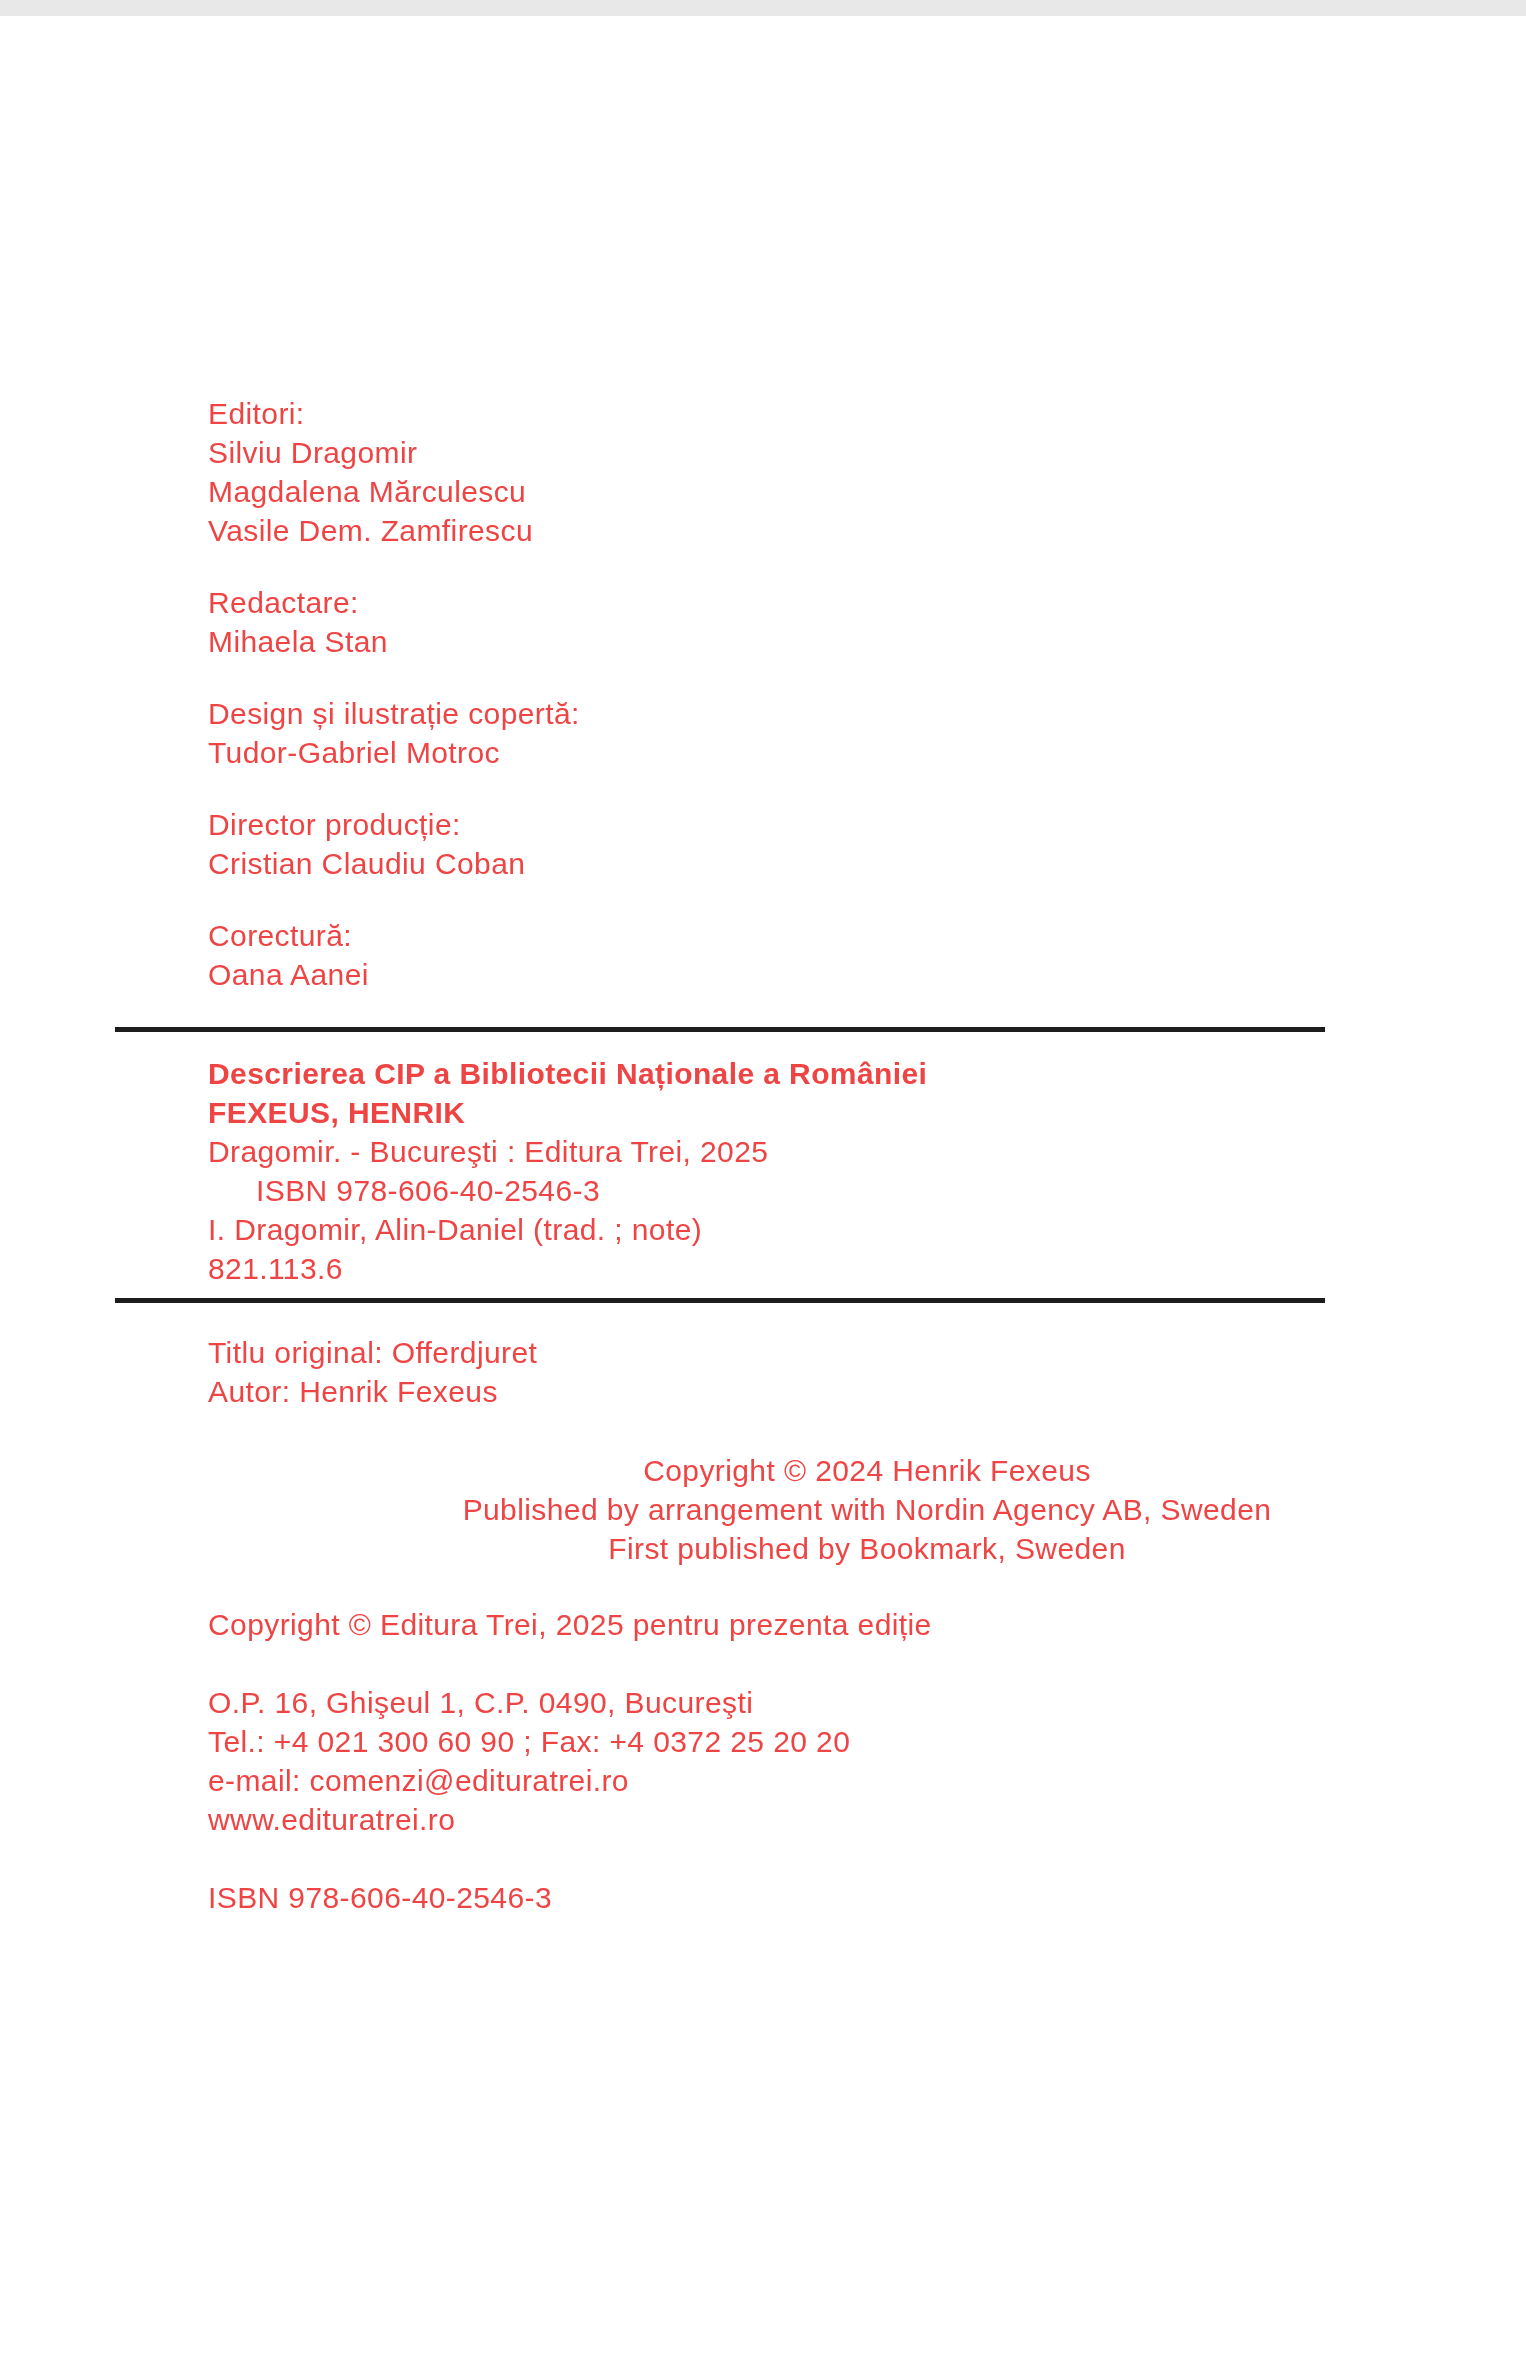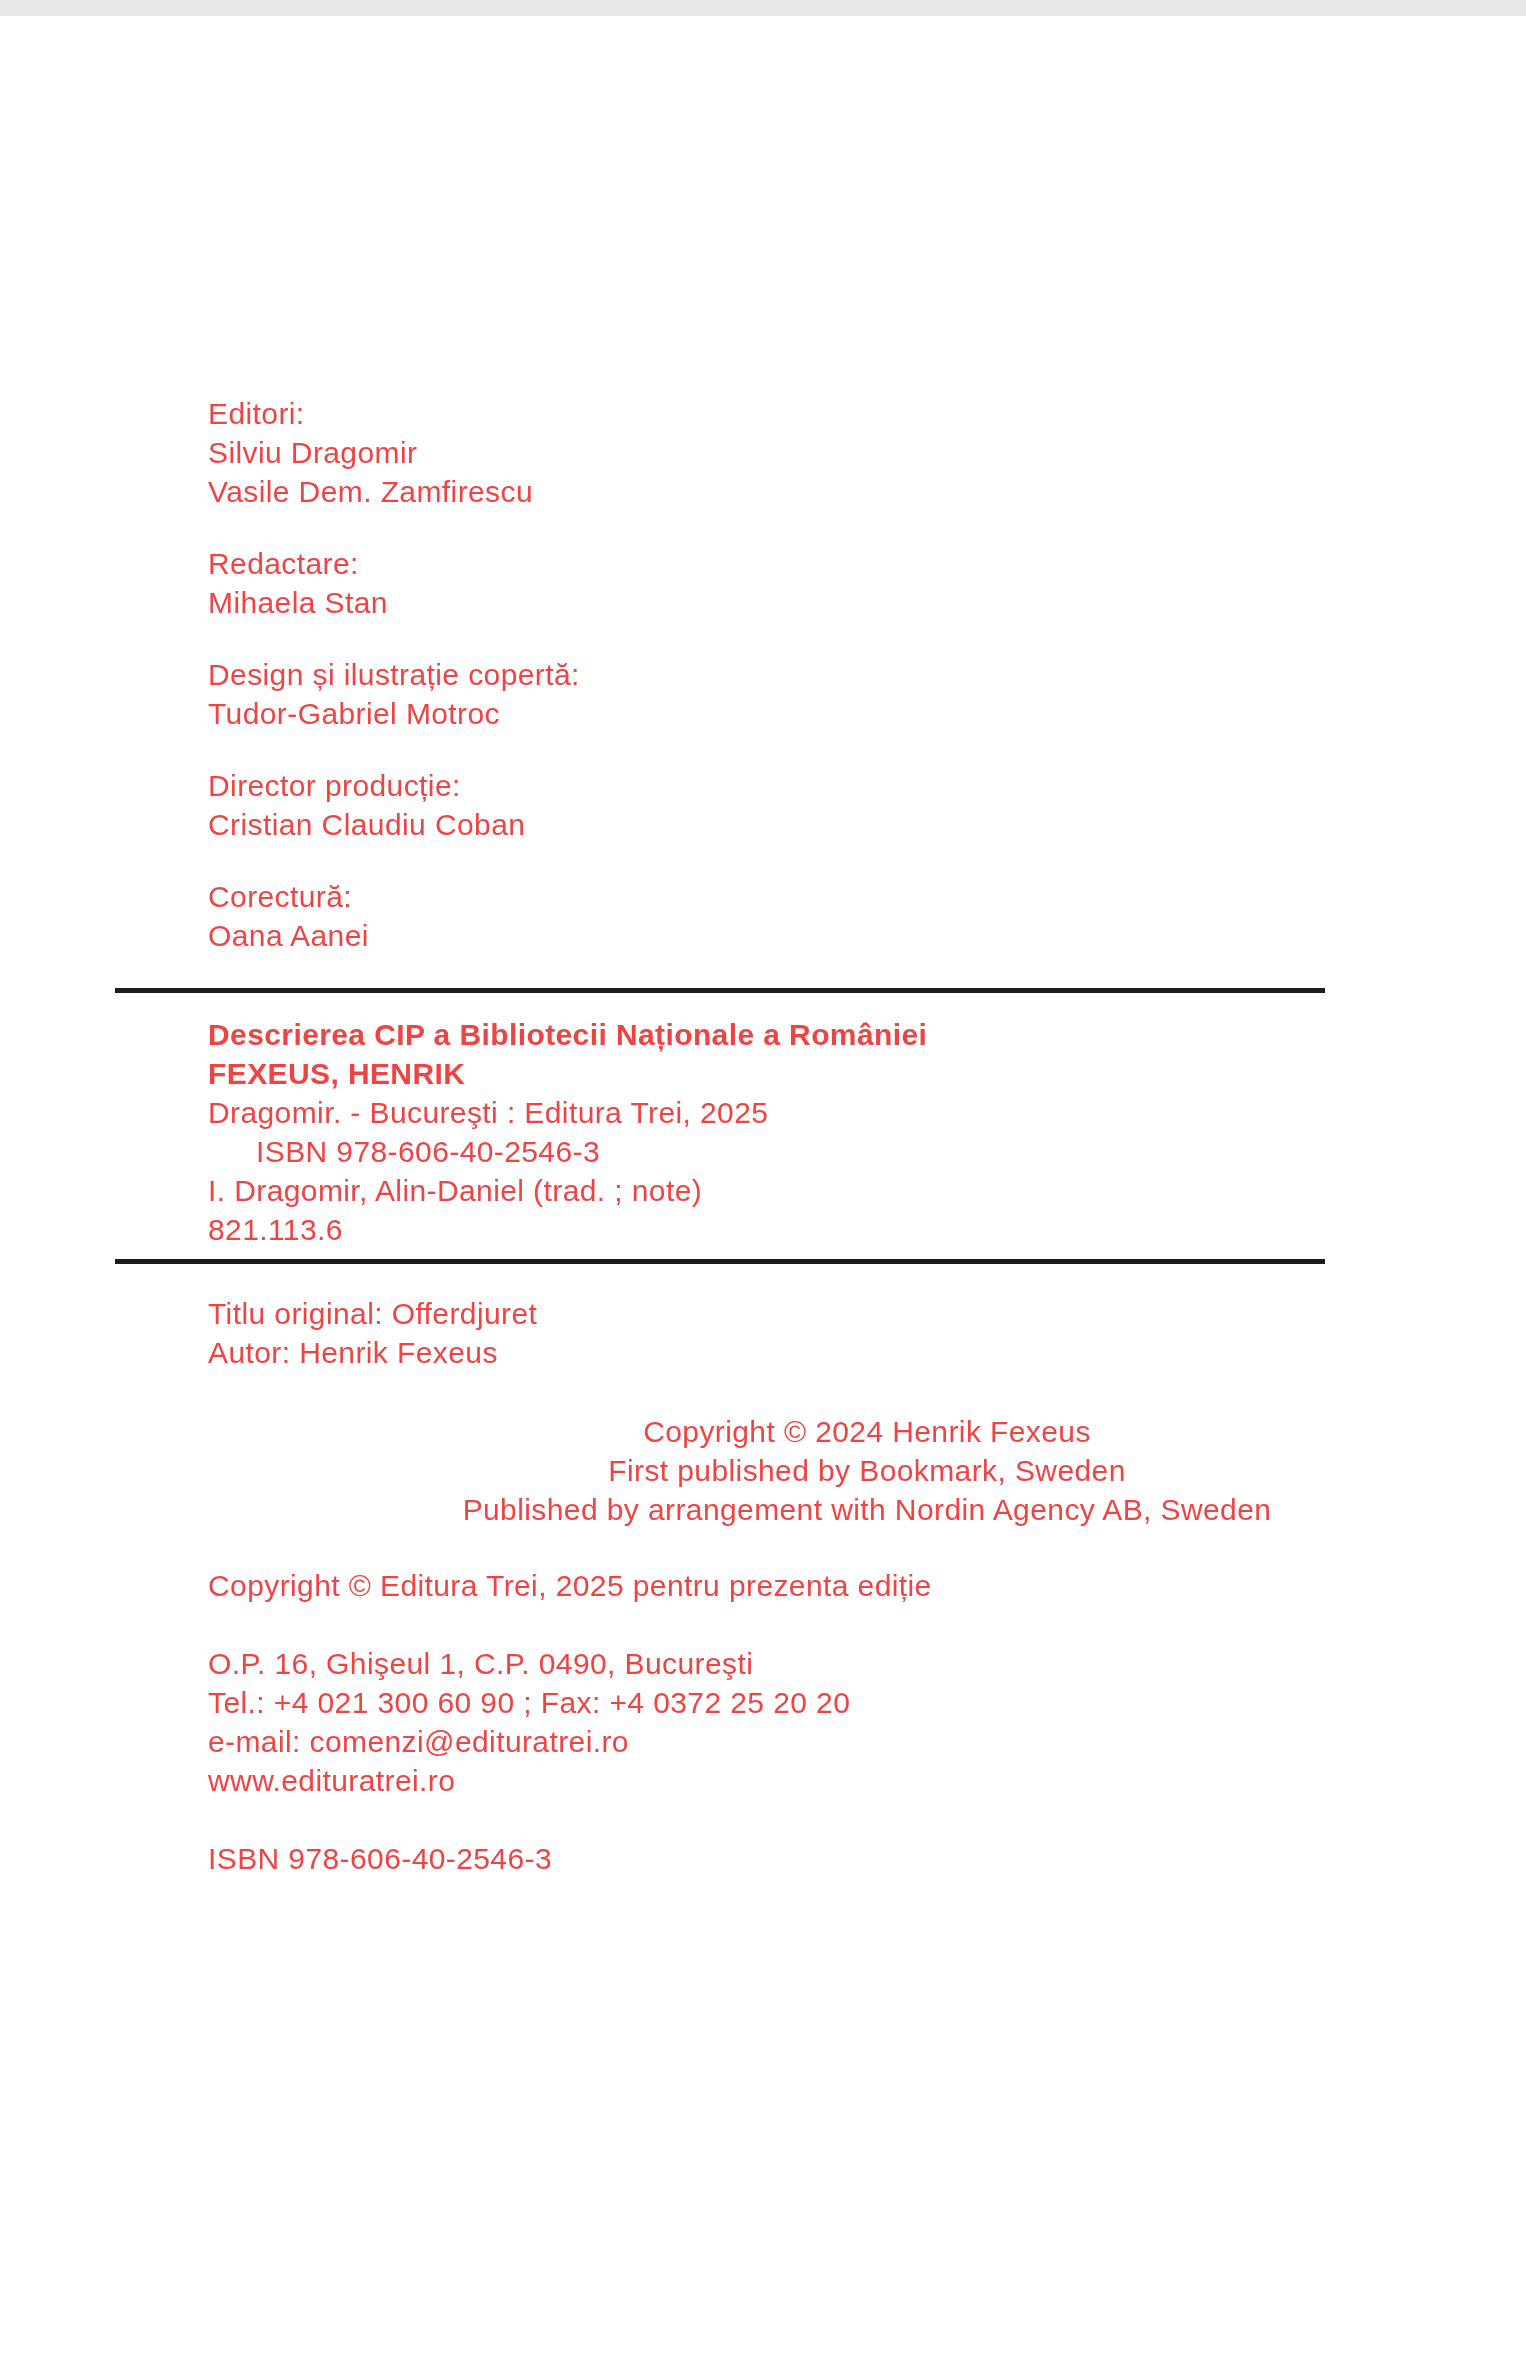--- a/index.html
+++ b/index.html
@@ -46,20 +46,21 @@
   .isbn-block       { margin-top: 39px; }
 </style>
 </head>
 <body>
 
 <div class="page">
 
   <div class="block group">
     <div class="line">Editori:</div>
     <div class="line">Silviu Dragomir</div>
+    <div class="line">Magdalena Mărculescu</div>
     <div class="line">Vasile Dem. Zamfirescu</div>
   </div>
 
   <div class="block group">
     <div class="line">Redactare:</div>
     <div class="line">Mihaela Stan</div>
   </div>
 
   <div class="block group">
     <div class="line">Design și ilustrație copertă:</div>
@@ -90,22 +91,22 @@
     <div class="rule"></div>
   </div>
 
   <div class="block original-block">
     <div class="line">Titlu original: Offerdjuret</div>
     <div class="line">Autor: Henrik Fexeus</div>
   </div>
 
   <div class="block copyright-block">
     <div class="line">Copyright © 2024 Henrik Fexeus</div>
+    <div class="line">Published by arrangement with Nordin Agency AB, Sweden</div>
     <div class="line">First published by Bookmark, Sweden</div>
-    <div class="line">Published by arrangement with Nordin Agency AB, Sweden</div>
   </div>
 
   <div class="block edition-block">
     <div class="line">Copyright © Editura Trei, 2025 pentru prezenta ediție</div>
   </div>
 
   <div class="block publisher-block">
     <div class="line">O.P. 16, Ghişeul 1, C.P. 0490, Bucureşti</div>
     <div class="line">Tel.: +4 021 300 60 90 ; Fax: +4 0372 25 20 20</div>
     <div class="line">e-mail: comenzi@edituratrei.ro</div>

